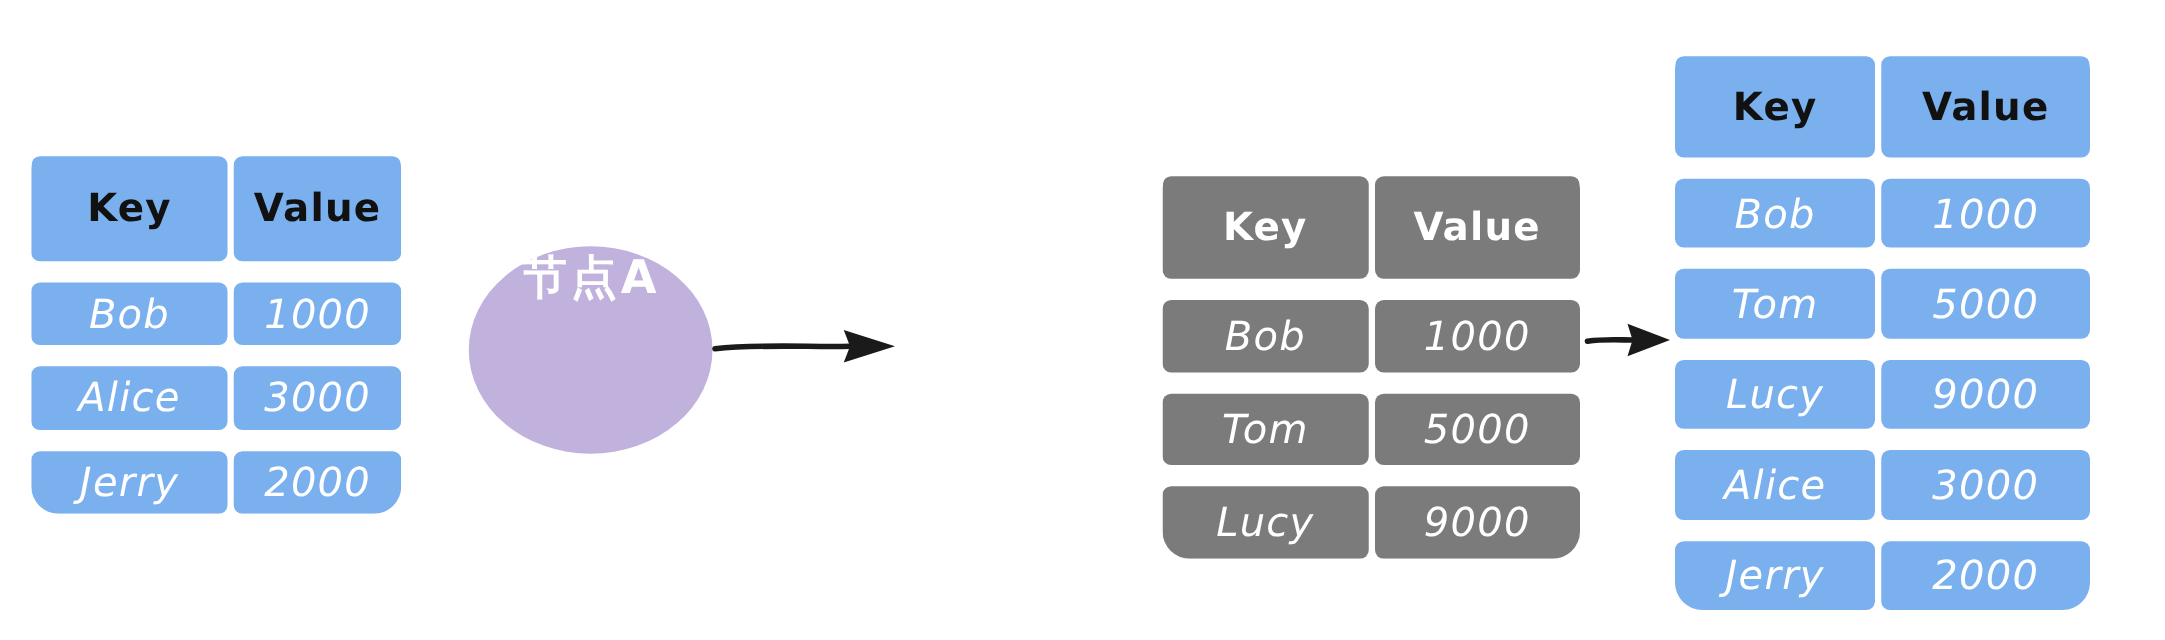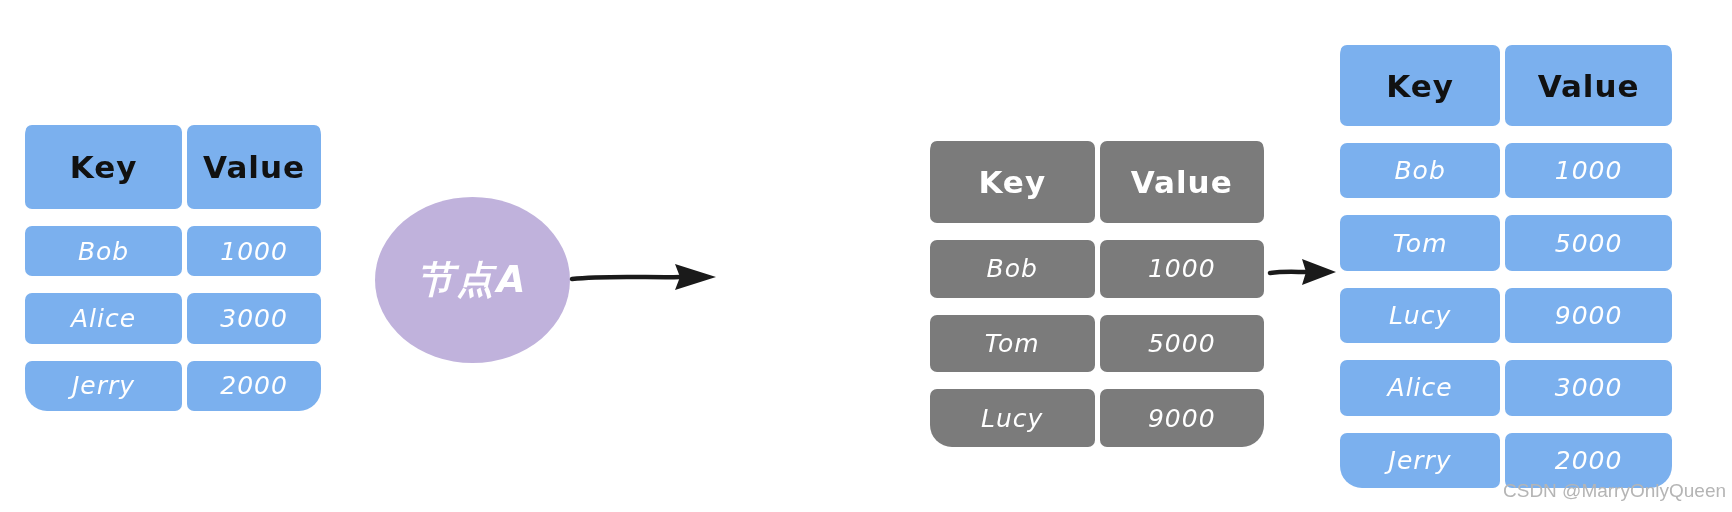--- a/index.html
+++ b/index.html
@@ -35,21 +35,21 @@
   .kv-table.blue .cell { background: var(--table-blue); }
   .kv-table.gray .cell { background: var(--table-gray); }
   .kv-table .th {
     font-weight: bold;
     font-size: 31px;
   }
   .kv-table.blue .th { color: var(--header-text-dark); }
   .kv-table.gray .th { color: var(--cell-text); }
   .kv-table .td {
     color: var(--cell-text);
-    font-size: 25px;
+    font-size: 32px;
     font-style: italic;
   }
 
   #table-node-a {
     left: 25px; top: 113px; width: 296px; height: 298px;
     grid-template-columns: 54fr 46fr;
     grid-template-rows: 96px 1fr 1fr 1fr;
   }
   #table-node-d {
     left: 930px; top: 129px; width: 334px; height: 318px;
@@ -61,23 +61,21 @@
     grid-template-columns: 49fr 51fr;
     grid-template-rows: 93px 1fr 1fr 1fr 1fr 1fr;
   }
 
   
   .node {
     position: absolute;
     background: var(--node-purple);
     border-radius: 50%;
     display: flex;
-    align-items: center;
     justify-content: center;
-    font-style: italic;
   }
   #node-a { left: 375px; top: 197px; width: 195px; height: 166px; }
   #node-d { left: 722px; top: 198px; width: 198px; height: 163px; }
   .node .node-label {
     color: #ffffff;
     font-size: 37px;
     font-weight: bold;
     letter-spacing: 3px;
   }
 
@@ -154,15 +152,14 @@
       <div class="cell td">Tom</div>
       <div class="cell td">5000</div>
       <div class="cell td">Lucy</div>
       <div class="cell td">9000</div>
       <div class="cell td">Alice</div>
       <div class="cell td">3000</div>
       <div class="cell td">Jerry</div>
       <div class="cell td">2000</div>
     </div>
 
-  <div class="watermark">CSDN @MarryOnlyQueen</div>
 
 </div>
 
 </body></html>

